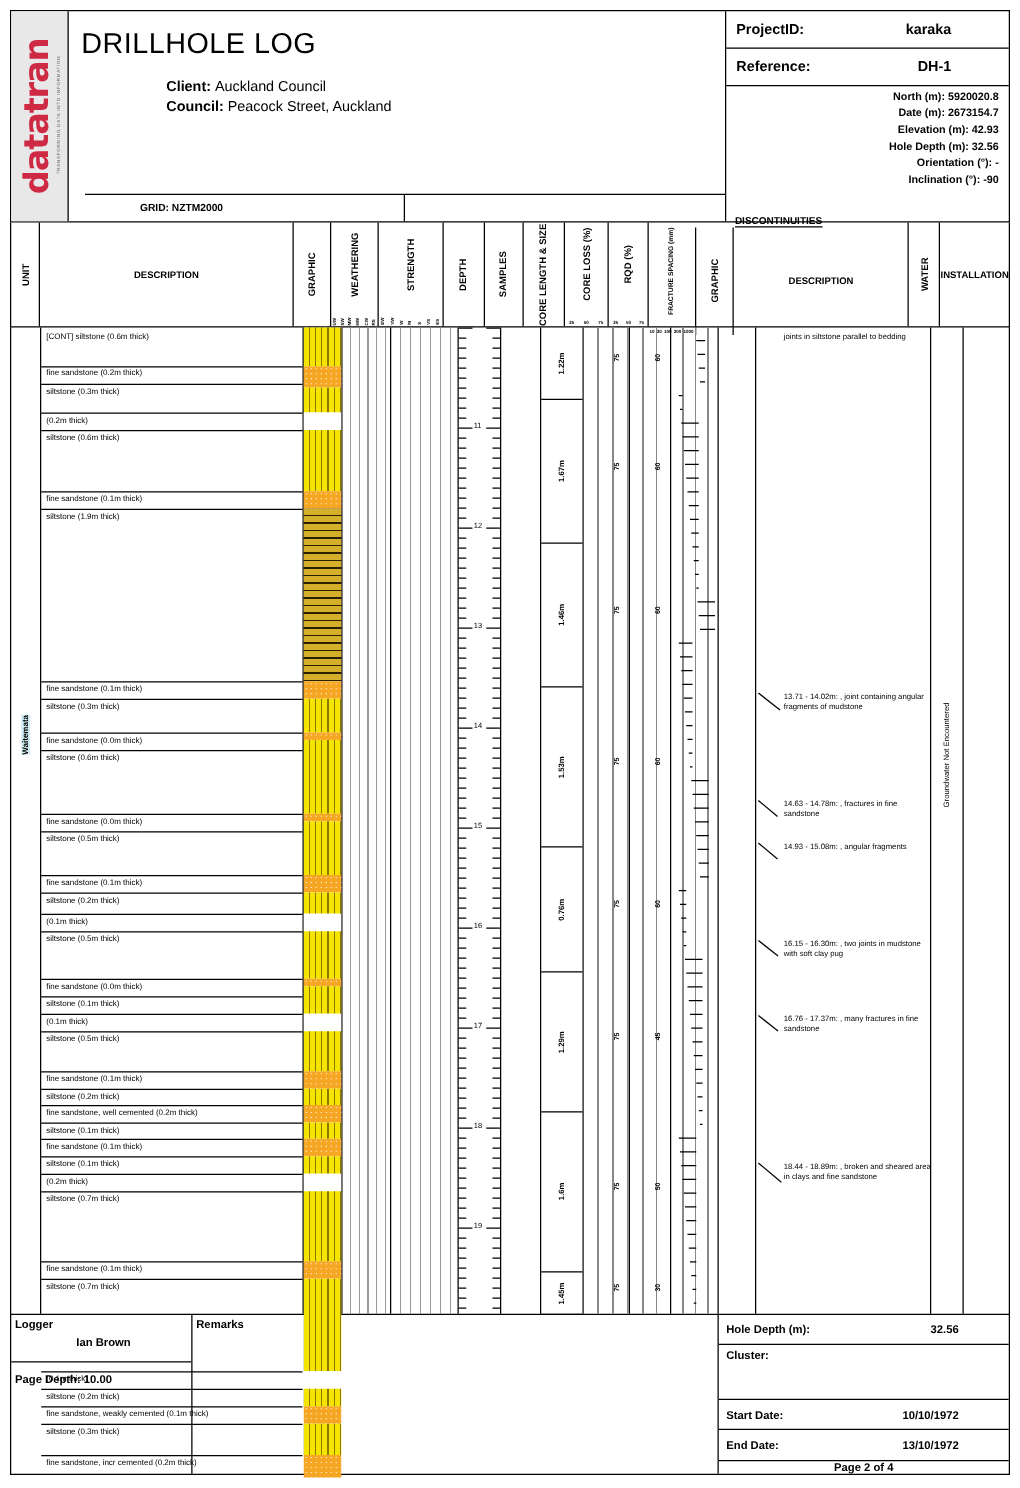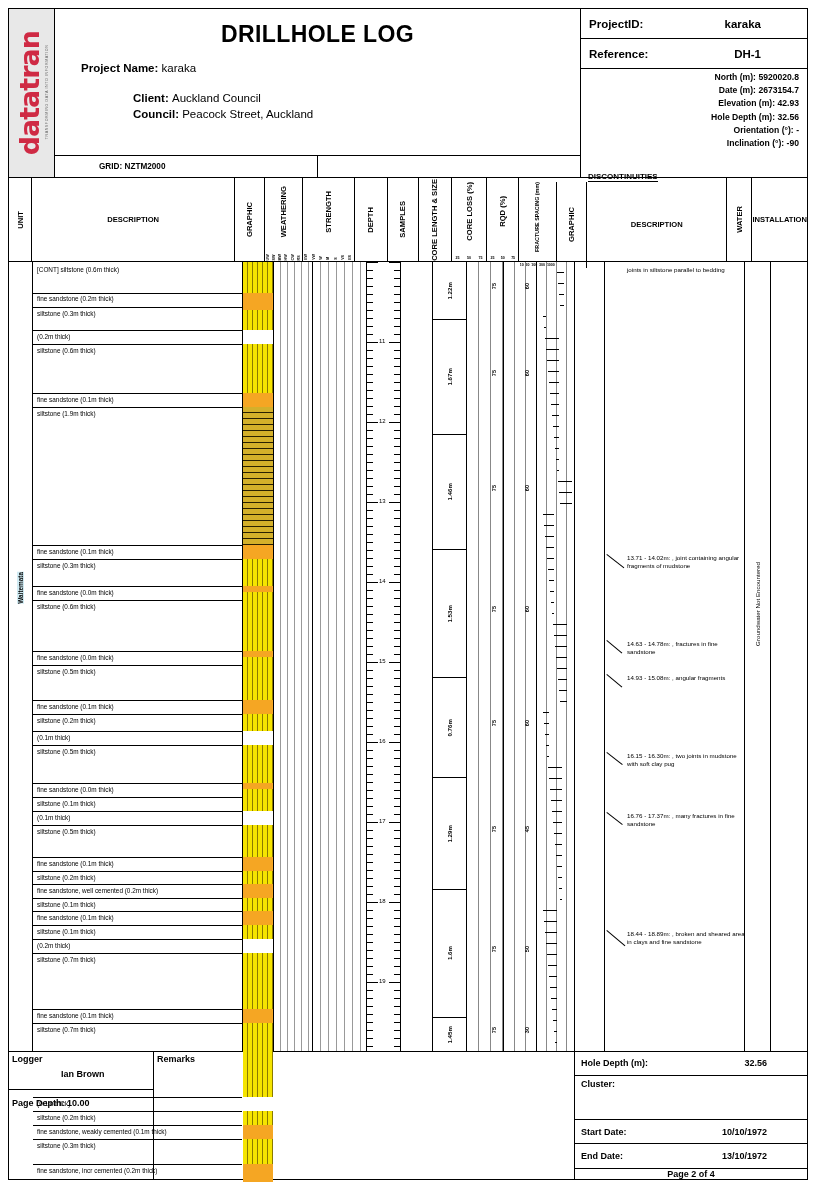--- a/index.html
+++ b/index.html
@@ -18,26 +18,26 @@
   .header { display:flex; width:800px; height:170px; border:1.4px solid #000; }
   .logo-cell { width:46px; border-right:1.4px solid #000; background:#e8e8e8;
                display:flex; align-items:center; justify-content:center; position:relative; }
   .logo-stack { writing-mode:vertical-rl; transform:rotate(180deg); text-align:center; }
   .logo-main { font-size:27px; font-weight:bold; color:#cf2a44; letter-spacing:-1px;
                font-family:"DejaVu Sans", sans-serif; }
   .logo-sub { font-size:3.6px; color:#666; letter-spacing:.6px; margin-top:2px; }
 
   .mid-cell { flex:1; display:flex; flex-direction:column; border-right:1.4px solid #000; }
   .mid-top { flex:1; padding:6px 10px 0 10px; }
-  .title { text-align:center; font-size:23px; font-weight:bold; letter-spacing:.4px; margin:6px 0 14px 0; }
+  .title { text-align:left; font-size:23px; font-weight:normal; letter-spacing:.4px; margin:6px 0 14px 0; }
   .pname { font-size:11.5px; font-weight:bold; margin:0 0 16px 16px; }
   .pname span { font-weight:normal; }
   .cl { font-size:11.5px; font-weight:bold; text-align:left; margin-left:68px; line-height:16px; }
   .cl span { font-weight:normal; }
-  .mid-bot { height:22px; border-top:1.4px solid #000; display:flex; }
+  .mid-bot { height:22px; border-top:1.4px solid #000; display:flex;margin-left:13px; }
   .grid-c { width:50%; border-right:1.4px solid #000; display:flex; align-items:center; }
   .datum-c { width:50%; display:flex; align-items:center; }
   .gd { font-size:8.2px; font-weight:bold; margin-left:44px; }
 
   .right-cell { width:226px; display:flex; flex-direction:column; }
   .r-row { height:30px; border-bottom:1.4px solid #000; display:flex; align-items:center; }
   .r-lab { font-size:11.5px; font-weight:bold; margin-left:8px; }
   .r-val { font-size:11.5px; font-weight:bold; margin-left:auto; margin-right:46px; }
   .r-coord { flex:1; padding:2px 8px 0 0; text-align:right; }
   .r-coord div { font-size:8.6px; font-weight:bold; line-height:13.2px; }
@@ -149,24 +149,20 @@
     <div class="logo-cell">
       <div class="logo-stack">
         <div class="logo-main">datatran</div>
         <div class="logo-sub">TRANSFORMING DATA INTO INFORMATION</div>
       </div>
     </div>
 
     <div class="mid-cell">
       <div class="mid-top">
         <div class="title">DRILLHOLE LOG</div>
-        <div class="pname">
-          <span style="font-weight:bold">Project Name:</span>
-          <span>karaka</span>
-        </div>
         <div class="cl">
           <span style="font-weight:bold">Client:</span>
           <span>Auckland Council</span>
         </div>
         <div class="cl">
           <span style="font-weight:bold">Council:</span>
           <span>Peacock Street, Auckland</span>
         </div>
       </div>
       <div class="mid-bot">

